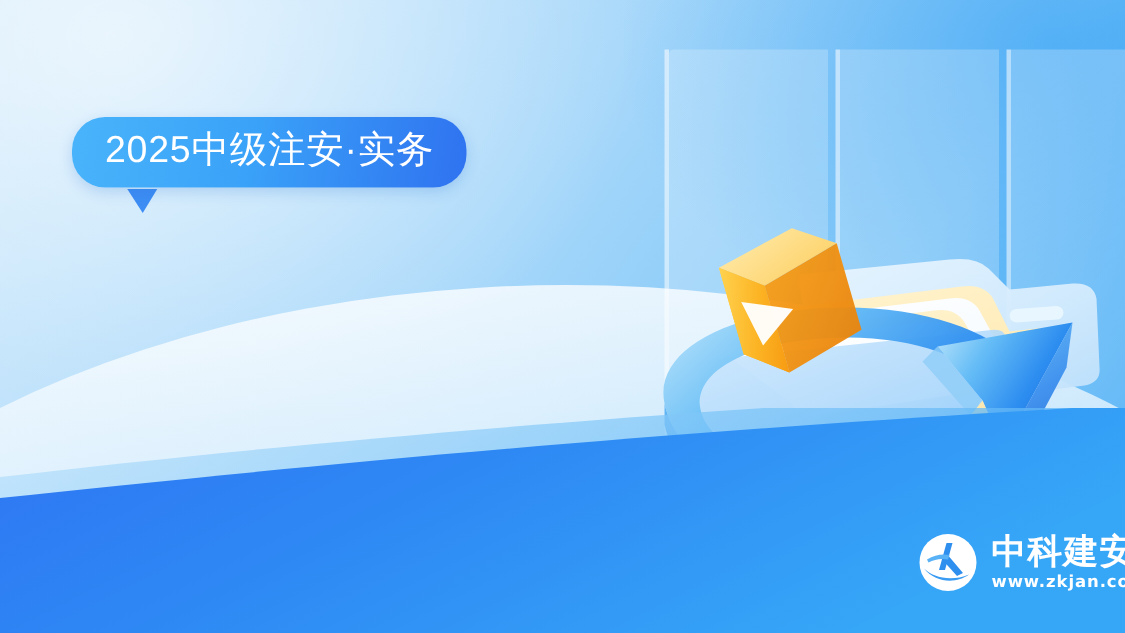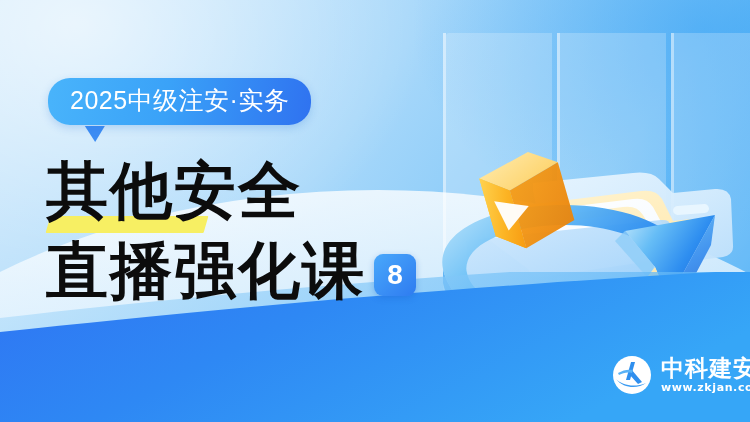--- a/index.html
+++ b/index.html
@@ -223,30 +223,20 @@
         </linearGradient>
       </defs>
       <path d="M0 46 C190 24 430 2 750 -14 L750 150 L0 150 Z" fill="url(#bandLight)" opacity="0.75"></path>
       <path d="M0 60 C190 40 430 16 750 -2 L750 150 L0 150 Z" fill="url(#bandGrad)"></path>
     </svg>
   </div>
 
   <div class="tag-tail"></div>
   <div class="tag">2025中级注安·实务</div>
 
-  <div class="headline">
-    <div class="hl-row">
-      <div class="hl-hi"></div>
-      <div class="hl-text">其他安全</div>
-    </div>
-    <div class="hl-row2">
-      <div class="hl-text">直播强化课</div>
-      <div class="badge">8</div>
-    </div>
-  </div>
 
   <div class="logo">
     <div class="logo-mark">
       <svg viewBox="0 0 40 40" xmlns="http://www.w3.org/2000/svg">
         <circle cx="20" cy="20" r="19" fill="#ffffff"></circle>
         <path d="M4 24 C10 30 22 33 34 28 C26 34 12 34 4 24 Z" fill="#3a9bf2"></path>
         <path d="M19 7 L23 7 L18 25 L14 25 Z" fill="#2f8fee"></path>
         <path d="M19 14 L30 27 L26 29 L17 19 Z" fill="#2f8fee"></path>
         <path d="M6 18 C11 15 16 14 21 15 L20 18 C15 17 11 18 7 20 Z" fill="#59b2f6"></path>
       </svg>

